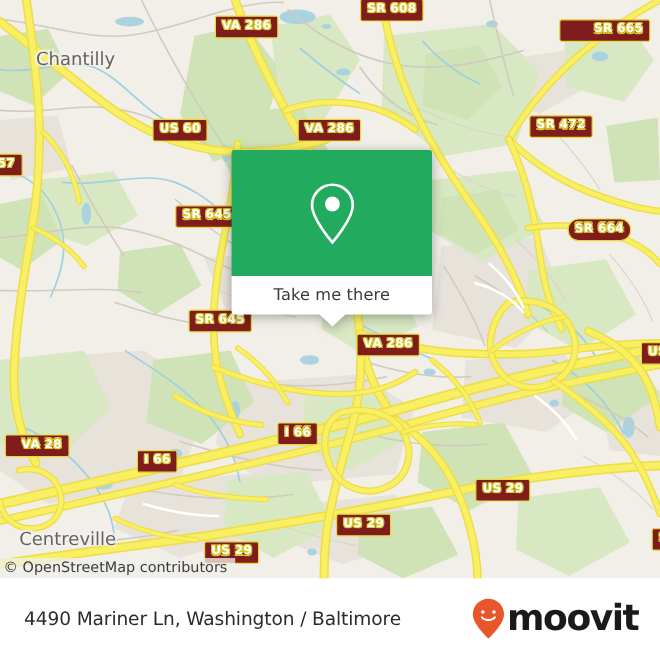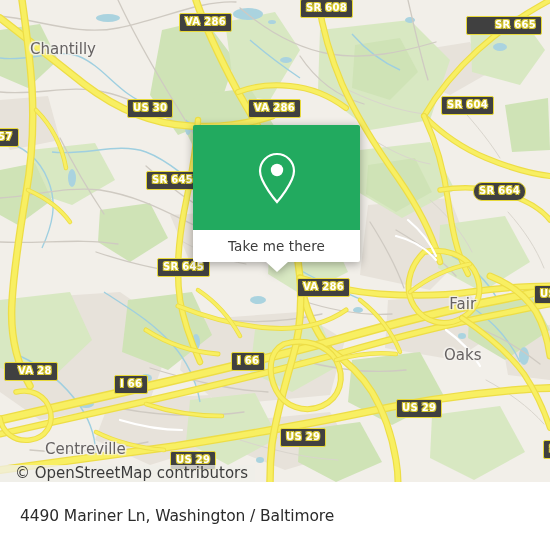--- a/index.html
+++ b/index.html
@@ -35,21 +35,21 @@
     position: absolute;
     left: 0; top: 0;
     width: 550px;
     height: 482px;
     display: block;
   }
 
   
   .shield {
     position: absolute;
-    background: #404040;
+    background: #7f1d1d;
     border: 1.6px solid #e8d93a;
     border-radius: 2px;
     color: #ffffff;
     font-family: "DejaVu Sans", sans-serif;
     font-weight: bold;
     font-size: 10px;
     letter-spacing: 0.3px;
     line-height: 1;
     padding: 3px 5px 4px 5px;
     white-space: nowrap;
@@ -120,23 +120,23 @@
 
   
   #attribution {
     position: absolute;
     left: 0;
     bottom: 0;
     height: 17px;
     background: rgba(240,238,233,0.78);
     color: #3c3c3c;
     font-family: "DejaVu Sans", sans-serif;
-    font-size: 15px;
+    font-size: 12px;
     line-height: 17px;
-    padding: 0 7px 0 15px;
+    padding: 0 7px 0 3px;
     white-space: nowrap;
   }
 
   
   #footer {
     position: absolute;
     left: 0;
     top: 482px;
     width: 550px;
     height: 68px;
@@ -374,33 +374,29 @@
       <path class="mroad" stroke-width="2.8" d="M336 360 C356 354 376 352 396 354"></path>
 
       <path class="wroad" d="M396 236 C412 240 426 248 436 260"></path>
       <path class="wroad" d="M408 220 C420 230 430 242 436 256"></path>
       <path class="wroad" d="M120 420 C140 426 160 430 182 430"></path>
       <path class="wroad" d="M446 330 C460 340 472 352 480 366"></path>
     </svg>
 
     <div class="place" style="left:14px; top:42px;padding-left:16px;">Chantilly</div>
 
-    <div class="place two-line" style="left:444px; top:262px; text-align:center;">
-      <div>Fair</div>
-      <div>Oaks</div>
-    </div>
-
-    <div class="place" style="left:16px; top:442px;margin-left:29px;">Centreville</div>
+
+    <div class="place" style="left:16px; top:442px;">Centreville</div>
 
     <div class="shield" style="left:179px; top:13px;">VA 286</div>
     <div class="shield" style="left:300px; top:-1px;">SR 608</div>
     <div class="shield" style="left:466px; top:16px;padding-left:28px;">SR 665</div>
-    <div class="shield" style="left:127px; top:99px;">US 30</div>
+    <div class="shield" style="left:127px; top:99px;">US 60</div>
     <div class="shield" style="left:248px; top:99px;">VA 286</div>
-    <div class="shield" style="left:441px; top:96px;">SR 604</div>
+    <div class="shield" style="left:441px; top:96px;">SR 472</div>
     <div class="shield" style="left:146px; top:171px;">SR 645</div>
     <div class="shield" style="left:473px; top:182px;border-radius:9px;">SR 664</div>
     <div class="shield" style="left:157px; top:258px;">SR 645</div>
     <div class="shield" style="left:297px; top:278px;">VA 286</div>
     <div class="shield" style="left:534px; top:285px;">US</div>
     <div class="shield" style="left:4px;   top:362px;padding-left:13px;">VA 28</div>
     <div class="shield" style="left:231px; top:352px;">I 66</div>
     <div class="shield" style="left:114px; top:375px;">I 66</div>
     <div class="shield" style="left:396px; top:399px;">US 29</div>
     <div class="shield" style="left:280px; top:428px;">US 29</div>
@@ -420,15 +416,24 @@
         <div id="popup-tail"></div>
       </div>
     </div>
 
     <div id="attribution">© OpenStreetMap contributors</div>
   </div>
 
   <div id="footer">
     <div id="footer-title">4490 Mariner Ln, Washington / Baltimore</div>
 
+    <div id="brand">
+      <svg width="30" height="36" viewBox="0 0 30 36">
+        <path d="M15 1 C7.8 1 2 6.8 2 14 C2 22.5 15 34 15 34 C15 34 28 22.5 28 14 C28 6.8 22.2 1 15 1 Z" fill="#e8562a"></path>
+        <circle cx="10.4" cy="12" r="1.5" fill="#ffffff"></circle>
+        <circle cx="19.6" cy="12" r="1.5" fill="#ffffff"></circle>
+        <path d="M9.6 16.4 C11.6 19.4 18.4 19.4 20.4 16.4" fill="none" stroke="#ffffff" stroke-width="1.7" stroke-linecap="round"></path>
+      </svg>
+      <span id="brand-wordmark">moovit</span>
+    </div>
   </div>
 
 </div>
 
 </body></html>

